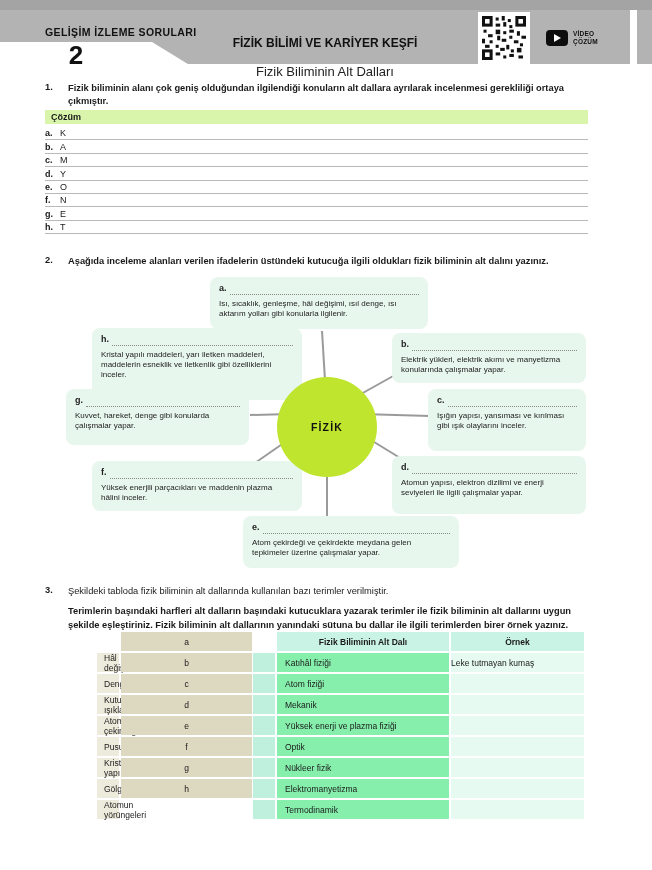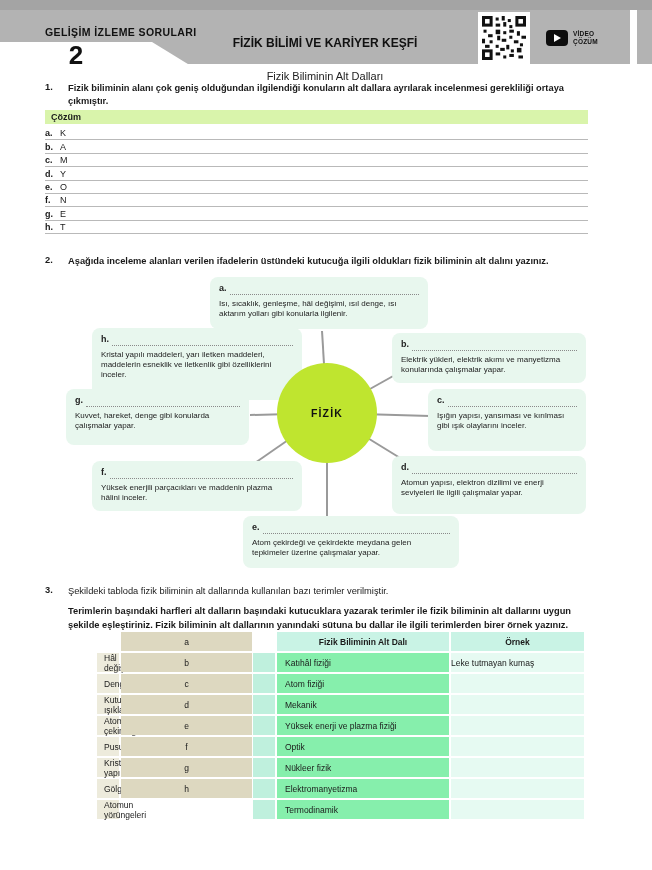--- a/index.html
+++ b/index.html
@@ -10,21 +10,21 @@
   
   .top-strip { position:absolute; top:0; left:0; width:652px; height:10px; background:#a4a4a4; }
   .header-band { position:absolute; top:10px; left:0; width:630px; height:54px; background:#b3b3b3; }
   .corner-tab { position:absolute; top:10px; right:0; width:15px; height:54px; background:#b3b3b3; }
   .section-label { position:absolute; top:26px; left:45px; font-size:10.5px; font-weight:bold; letter-spacing:0.4px; color:#111; }
   .chevron { position:absolute; top:42px; left:0; width:196px; height:27px; background:#fff;
              -webkit-clip-path:polygon(0 0,152px 0,196px 100%,0 100%); clip-path:polygon(0 0,152px 0,196px 100%,0 100%); }
   .chevron-num { position:absolute; top:-2px; left:0; width:152px; text-align:center; font-size:26px; font-weight:bold; color:#111; }
   .header-titles { position:absolute; top:36px; left:160px; width:330px; text-align:center; }
   .header-title { font-size:12px; font-weight:bold; color:#111; }
-  .header-subtitle { font-size:11px; color:#222; margin-top:20px; }
+  .header-subtitle { font-size:13px; color:#222; margin-top:14px; }
   .qr-box { position:absolute; top:12px; left:478px; width:52px; height:52px; background:#fff; display:flex; align-items:center; justify-content:center; }
   .video-solution { position:absolute; top:30px; left:546px; display:flex; align-items:center; gap:5px; }
   .play-icon { width:22px; height:16px; background:#0d0d0d; border-radius:4px; position:relative; }
   .play-icon:before { content:""; position:absolute; left:8px; top:4px; border-left:7px solid #fff; border-top:4px solid transparent; border-bottom:4px solid transparent; }
   .video-label { font-size:6.5px; font-weight:bold; line-height:1.25; color:#111; letter-spacing:0.2px; }
 
   
   .question { position:absolute; left:45px; width:545px; display:flex; }
   .qnum { width:23px; flex:none; font-weight:bold; font-size:9.3px; }
   .qtext { flex:1; font-size:9.3px; line-height:1.45; }
@@ -37,21 +37,21 @@
   .solution-bar { position:absolute; top:110px; left:45px; width:543px; height:14px; background:#d9f4ab; font-size:9px; font-weight:bold; line-height:14px; padding-left:6px; }
 
   .answers { position:absolute; top:127px; left:45px; width:543px; }
   .answer-line { height:13.4px; border-bottom:1px solid #b9b9b9; font-size:9px; display:flex; align-items:flex-end; padding-bottom:1px; }
   .ans-letter { font-weight:bold; width:14px; }
   .ans-value { margin-left:1px; }
 
   
   .diagram { position:absolute; top:273px; left:0; width:652px; height:302px; }
   .spokes { position:absolute; top:0; left:0; z-index:0; }
-  .fizik-circle { position:absolute; left:277px; top:90px; width:100px; height:100px; border-radius:50%; background:#bfe52f; z-index:2;
+  .fizik-circle { position:absolute; left:277px; top:104px; width:100px; height:100px; border-radius:50%; background:#bfe52f; z-index:2;
                   display:flex; align-items:center; justify-content:center; font-size:10.5px; font-weight:600; letter-spacing:1.2px; color:#111; }
   .dbox { position:absolute; z-index:1; background:#e8f7ee; border-radius:8px; padding:6px 9px 5px 9px; font-size:8px; line-height:1.3; color:#222; }
   .dbox .letter-row { display:flex; align-items:flex-end; margin-bottom:4px; }
   .dbox .letter { font-weight:bold; font-size:9px; margin-right:3px; }
   .dbox .dotline { flex:1; border-bottom:1px dotted #8a8a8a; height:8px; }
   #box-a { left:210px; top:4px;   width:218px; height:52px; }
   #box-b { left:392px; top:60px;  width:194px; height:50px; }
   #box-c { left:428px; top:116px; width:158px; height:62px; }
   #box-d { left:392px; top:183px; width:194px; height:58px; }
   #box-e { left:243px; top:243px; width:216px; height:52px; }

